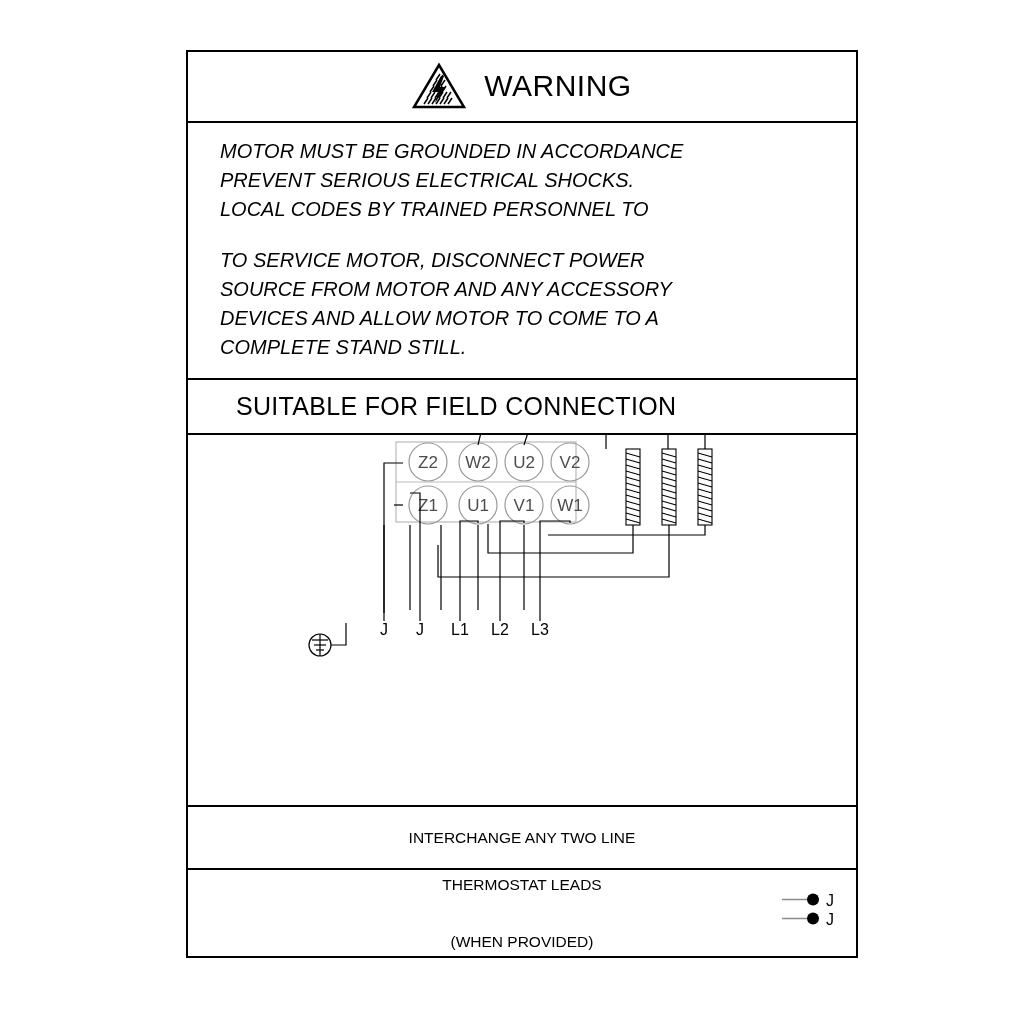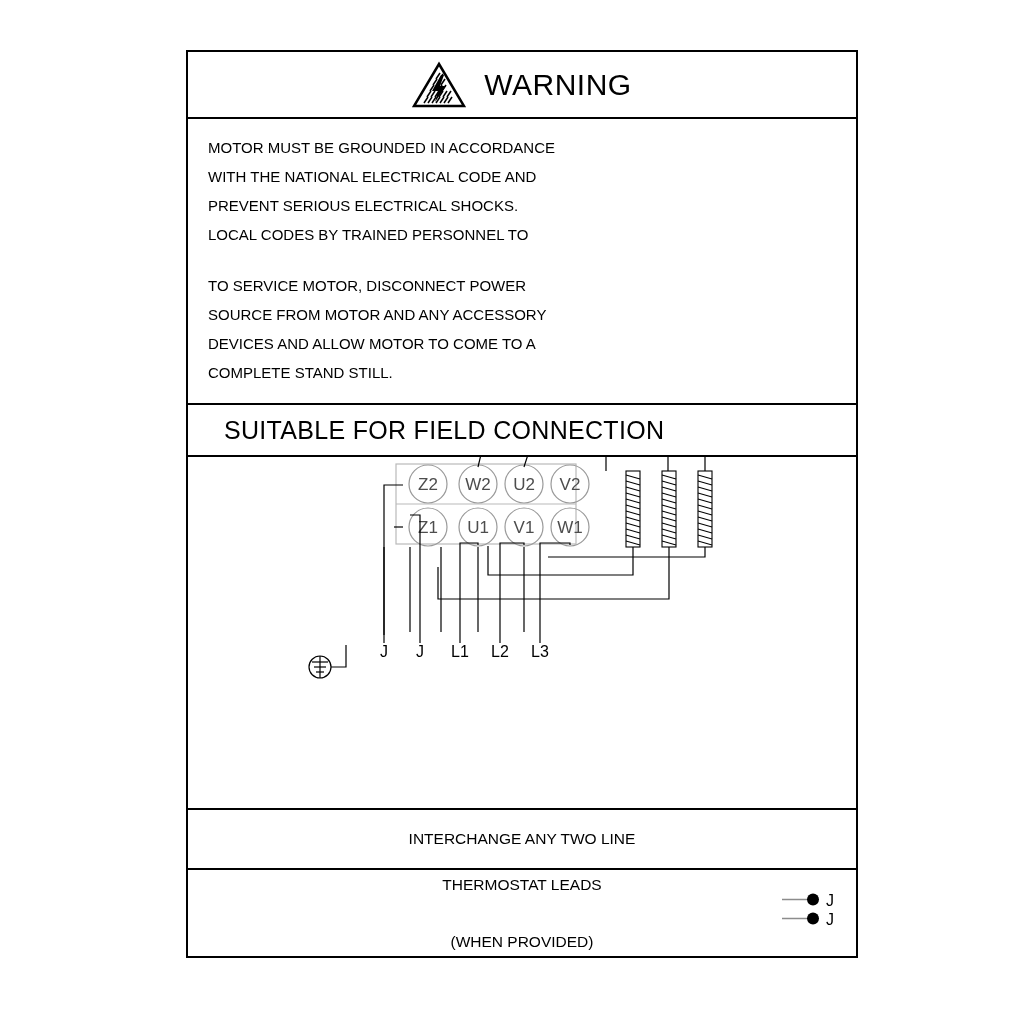--- a/index.html
+++ b/index.html
@@ -43,33 +43,34 @@
     letter-spacing: 0.5px;
   }
   .tri-icon {
     width: 54px;
     height: 48px;
     position: relative;
   }
 
   
   #warning-body {
-    padding: 14px 0 16px 20px;
-    font-size: 15px;
+    padding: 14px 0 16px 32px;
+    font-size: 20px;
     line-height: 29px;
+    font-style: italic;
   }
   #warning-body .para { margin: 0; }
   #warning-body .gap { height: 22px; }
 
   
   #suitable-row {
     height: 54px;
     display: flex;
     align-items: center;
-    padding-left: 36px;
+    padding-left: 48px;
   }
   #suitable-row .txt {
     font-size: 25px;
     letter-spacing: 0.3px;
   }
 
   
   #diagram-row {
     height: 378px;
     position: relative;
@@ -144,21 +145,20 @@
           <line x1="28" y1="18" x2="31" y2="13"></line>
         </g>
         <polygon points="29,14 20,30 26,30 23,41 34,25 28,25 32,14" fill="#000"></polygon>
       </svg>
     </span>
     <span id="warning-title">WARNING</span>
   </div>
 
   <div id="warning-body" class="row-sep">
     <p class="para">MOTOR MUST BE GROUNDED IN ACCORDANCE</p>
-    <p class="para">WITH THE NATIONAL ELECTRICAL CODE AND</p>
     <p class="para">PREVENT SERIOUS ELECTRICAL SHOCKS.</p>
     <p class="para">LOCAL CODES BY TRAINED PERSONNEL TO</p>
     <div class="gap"></div>
     <p class="para">TO SERVICE MOTOR, DISCONNECT POWER</p>
     <p class="para">SOURCE FROM MOTOR AND ANY ACCESSORY</p>
     <p class="para">DEVICES AND ALLOW MOTOR TO COME TO A</p>
     <p class="para">COMPLETE STAND STILL.</p>
   </div>
 
   <div id="suitable-row" class="row-sep">

